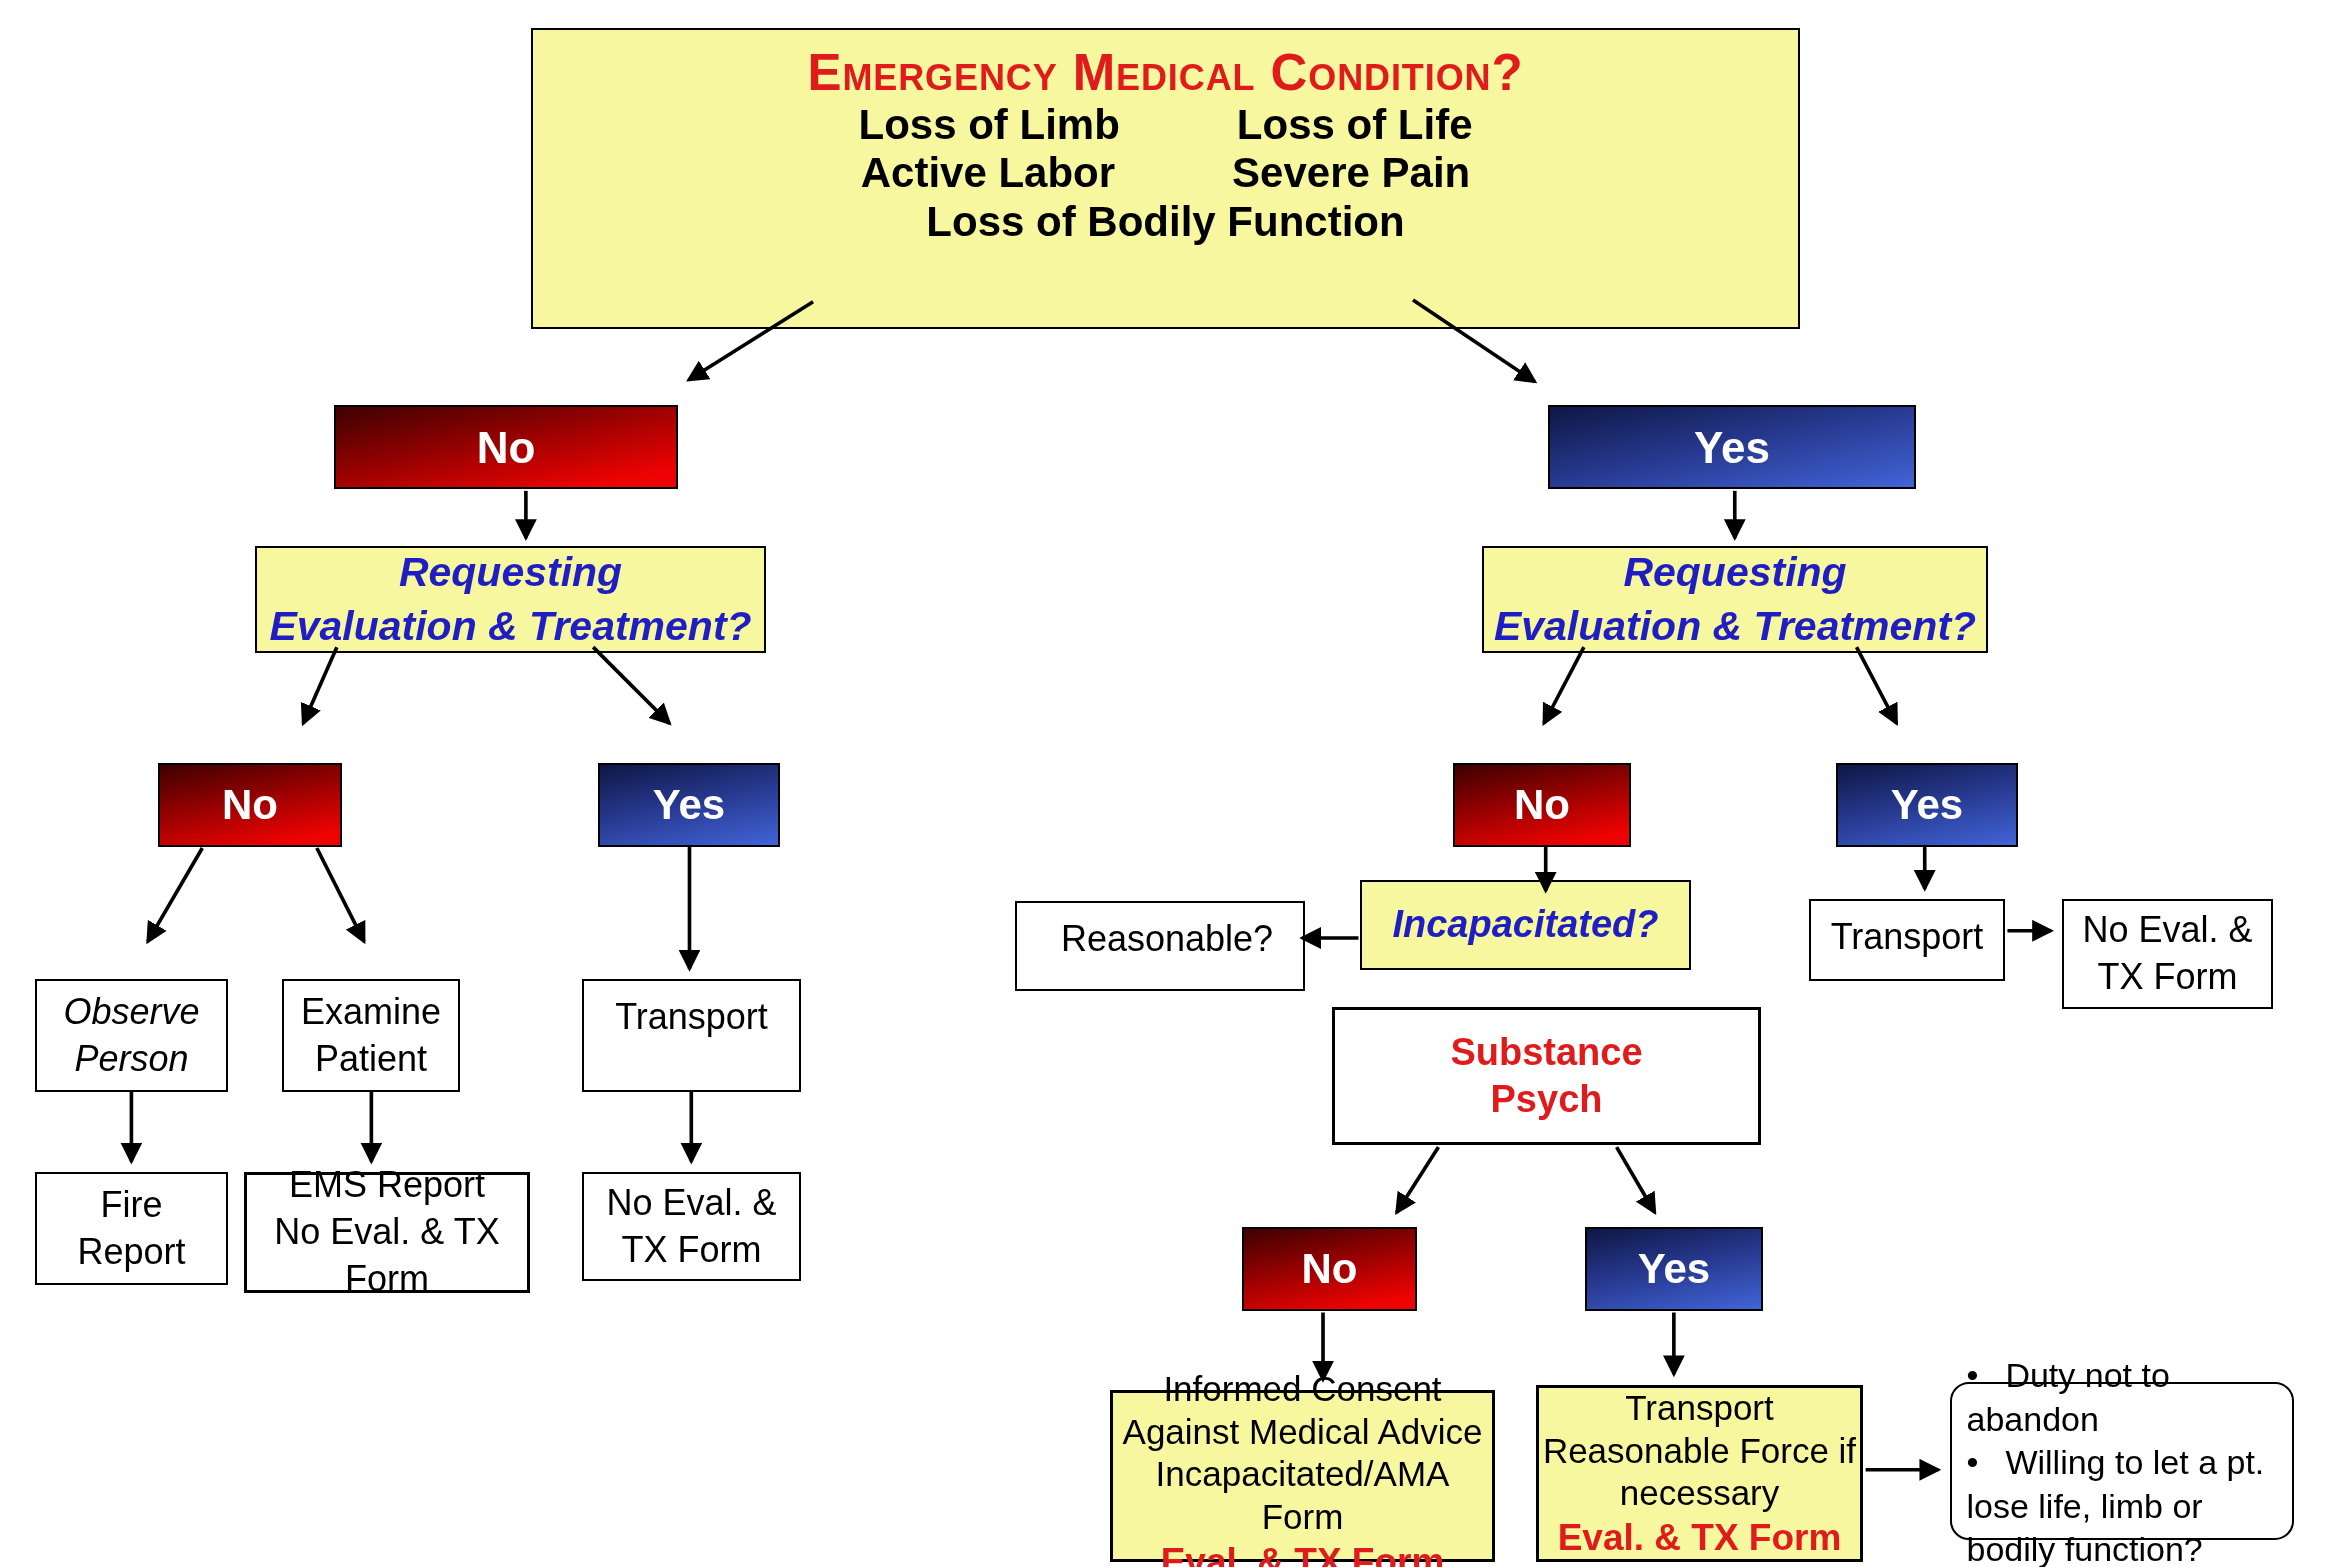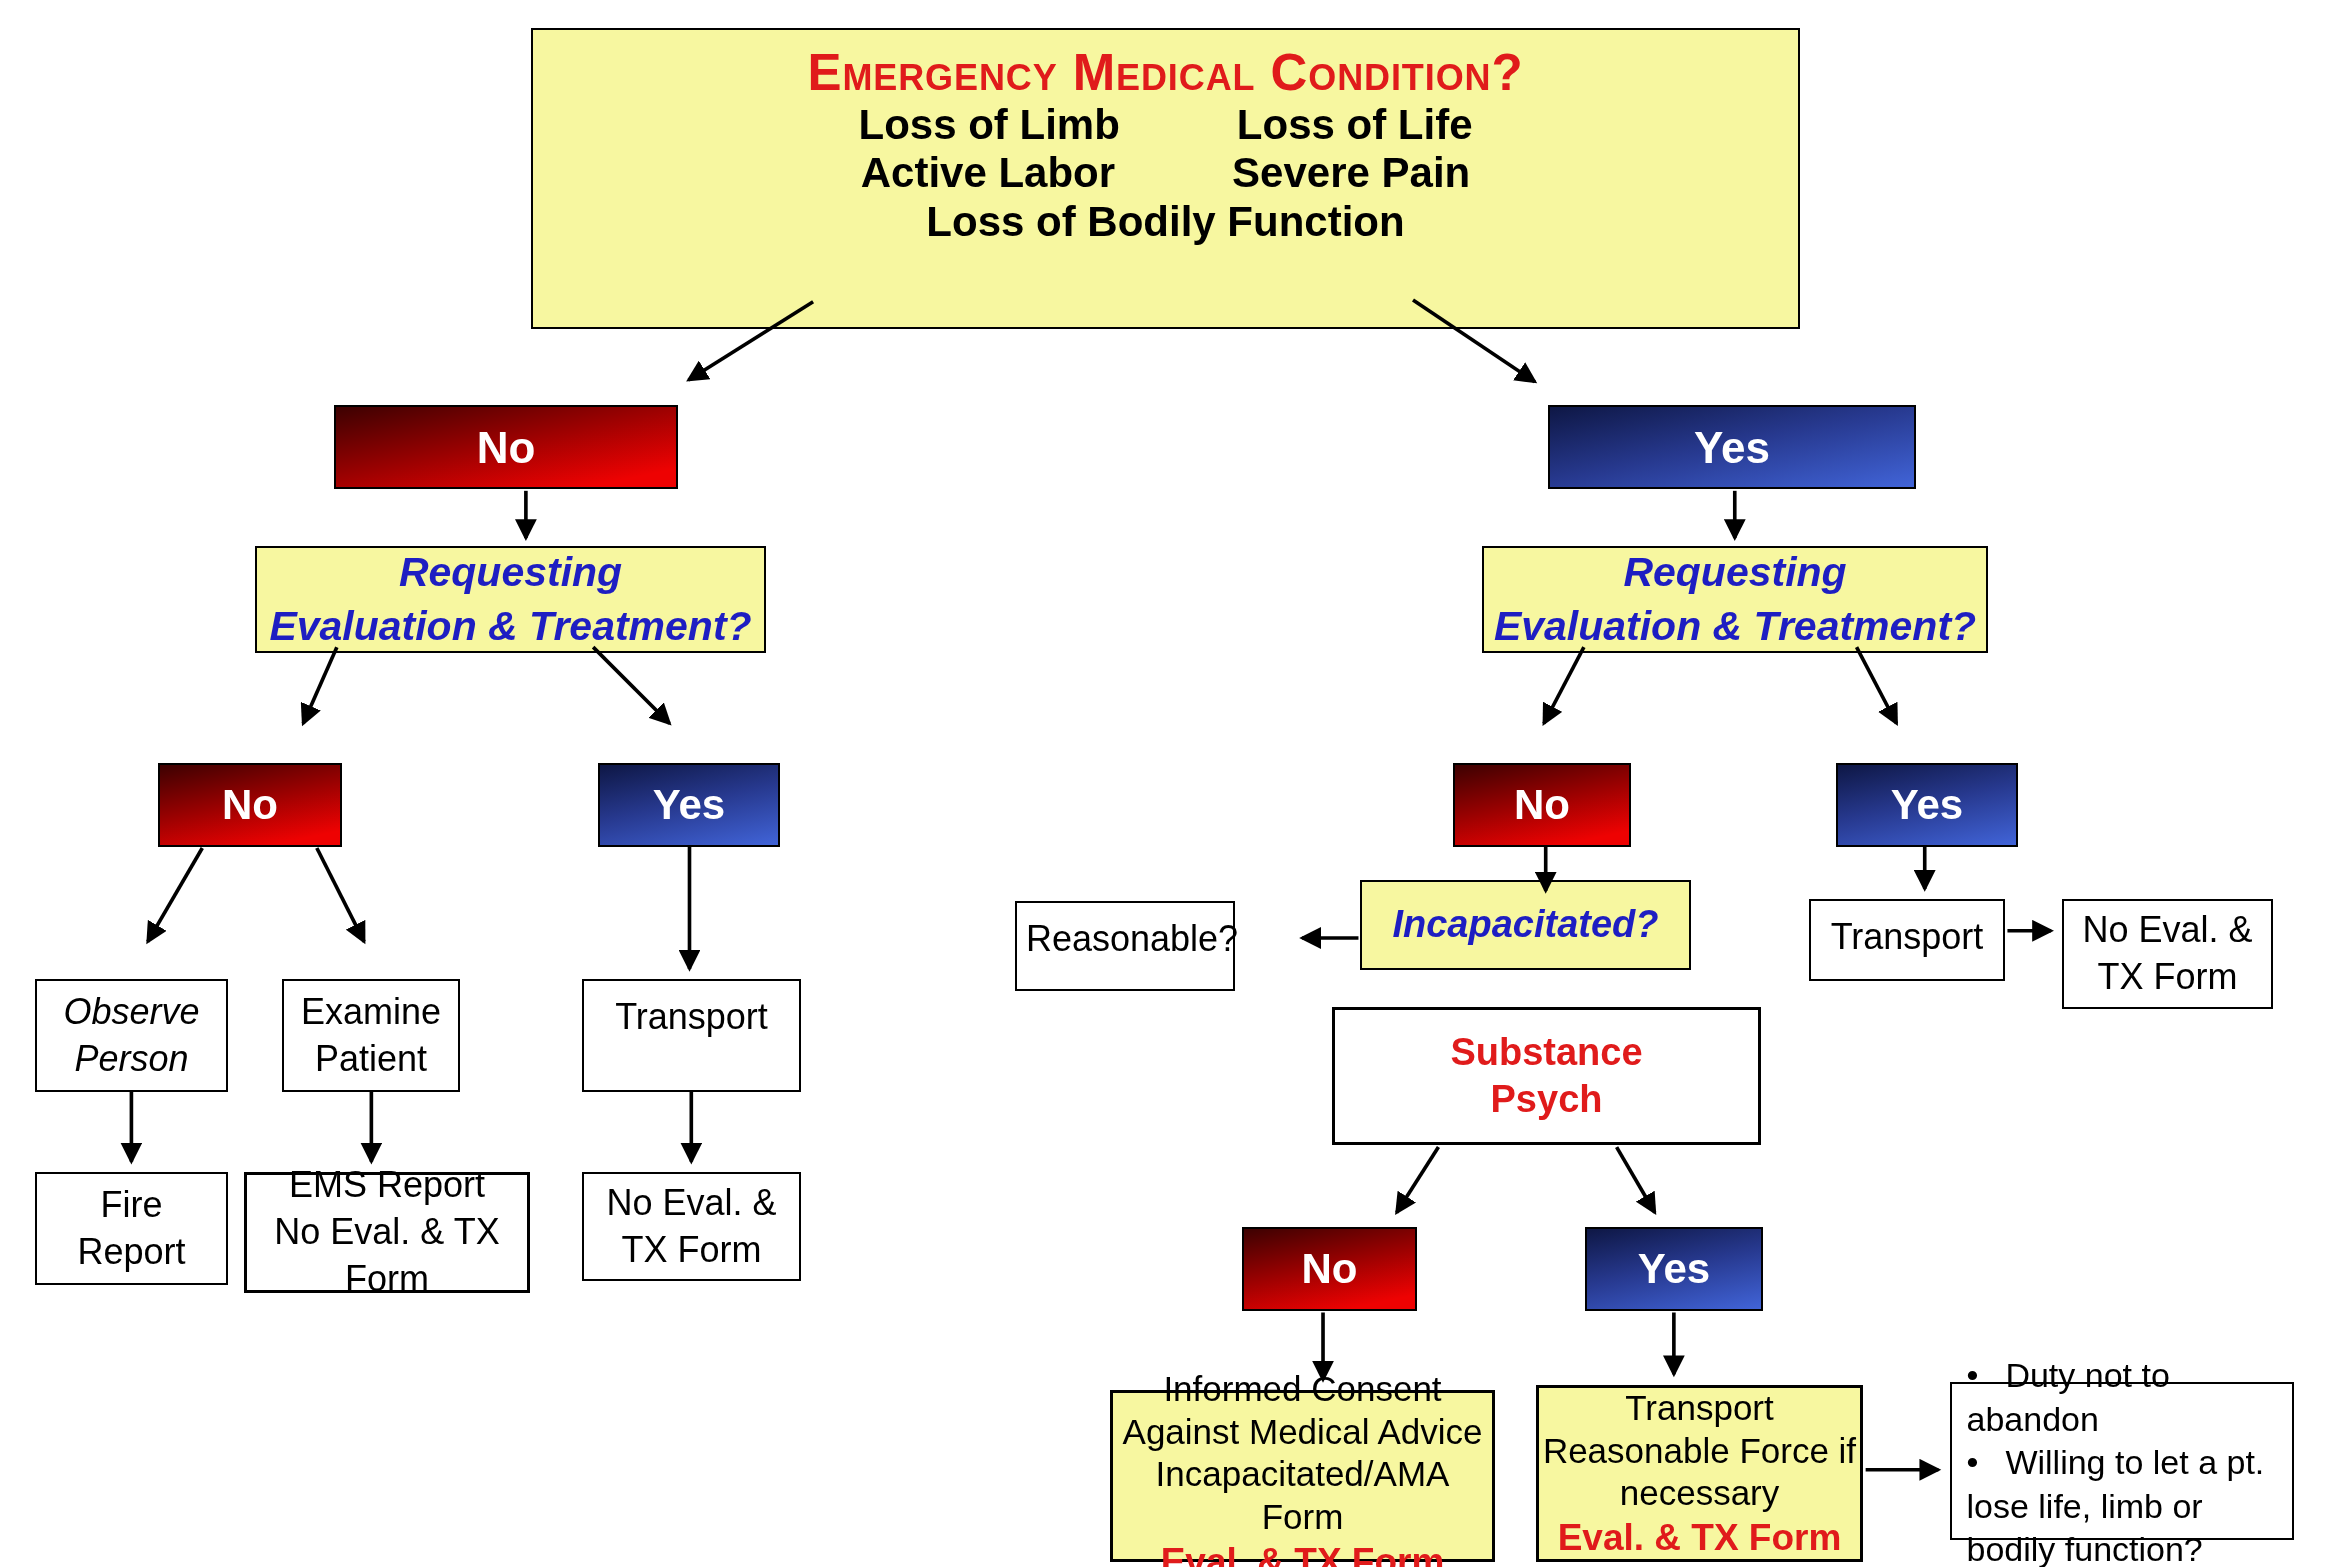--- a/index.html
+++ b/index.html
@@ -46,21 +46,21 @@
   .t1 { font-size:55px; font-weight:bold; font-variant:small-caps; letter-spacing:0.9px; line-height:1.08; }
   .t2 { font-size:51px; font-weight:bold; font-variant:small-caps; color:var(--red-accent); letter-spacing:0.9px; line-height:1.1;text-align:right; }
   .t-row { display:flex; gap:117px; font-size:42px; font-weight:bold; line-height:1.16; }
   .t-last { font-size:42px; font-weight:bold; line-height:1.16; }
 
   
   .action { font-size:35px; line-height:1.22; }
   .action .red-bold { font-size:37px; }
 
   
-  #notes-box { align-items:center; text-align:left; padding:12.7px 9px 9px 14.5px; }
+  #notes-box { align-items:center; text-align:left; padding:12.7px 9px 9px 14.5px;border-radius:19px; }
   .bullet-line { font-size:34px; line-height:1.28; }
   .bullet-line::before { content:"\2022"; margin-right:27px; }
 
   svg#arrows { position:absolute; left:0; top:0; pointer-events:none; }
   svg#arrows line { stroke:#000; stroke-width:4; }
 </style>
 </head>
 <body>
 
 <div class="node box-yellow" id="title-box">
@@ -110,21 +110,21 @@
 <div class="node box-white plain thick" style="left:244px;top:1172px;width:286px;height:121px;">
   <div>EMS Report</div>
   <div>No Eval. &amp; TX</div>
   <div>Form</div>
 </div>
 <div class="node box-white plain" style="left:582px;top:1172px;width:219px;height:109px;">
   <div>No Eval. &amp;</div>
   <div>TX Form</div>
 </div>
 
-<div class="node box-white plain top-align" style="left:1015px;top:901px;width:220px;height:90px;padding-left:14px;">Reasonable?</div>
+<div class="node box-white plain top-align" style="left:1015px;top:901px;width:290px;height:90px;padding-left:14px;">Reasonable?</div>
 <div class="node box-yellow" style="left:1360px;top:880px;width:331px;height:90px;">
   <div class="q q-small">Incapacitated?</div>
 </div>
 <div class="node box-white plain top-align" style="left:1809px;top:899px;width:196px;height:82px;">Transport</div>
 <div class="node box-white plain" style="left:2062px;top:899px;width:211px;height:110px;">
   <div>No Eval. &amp;</div>
   <div>TX Form</div>
 </div>
 
 <div class="node box-white thick" style="left:1332px;top:1007px;width:429px;height:138px;">

